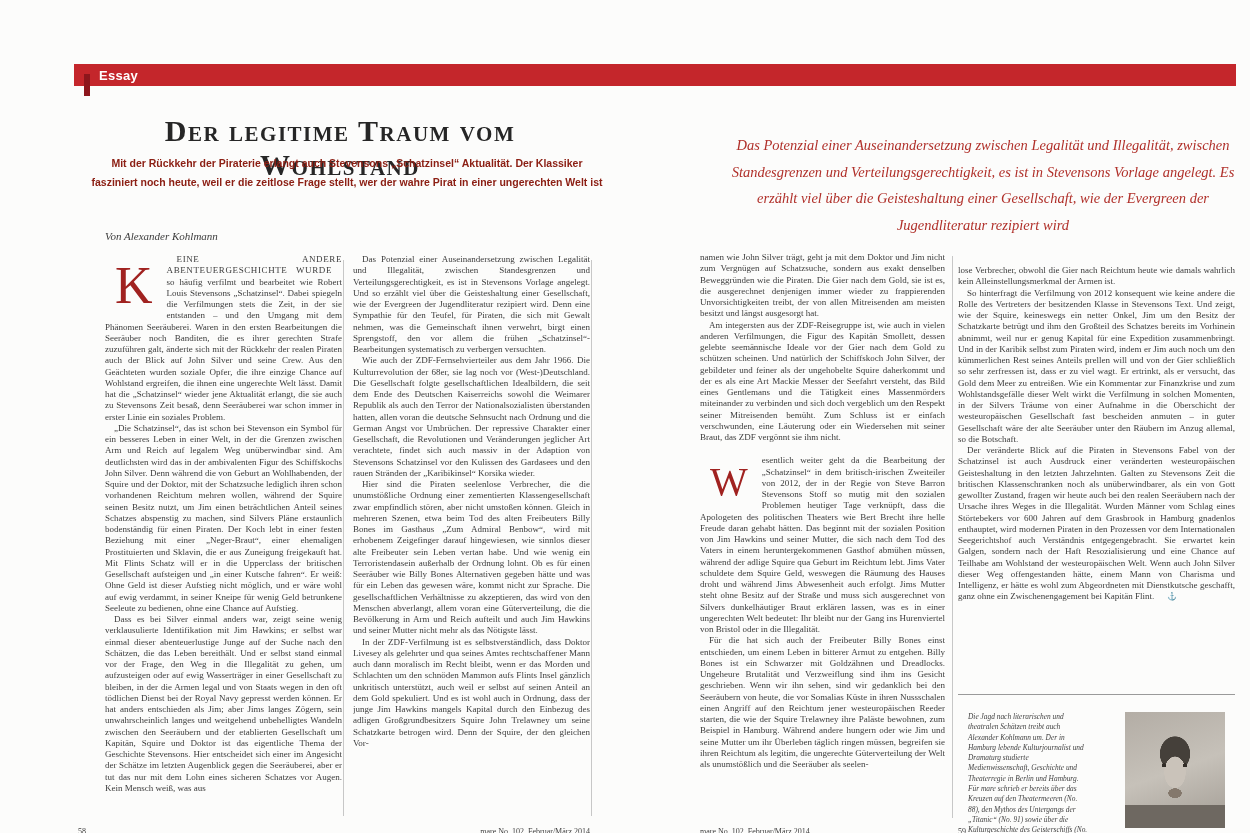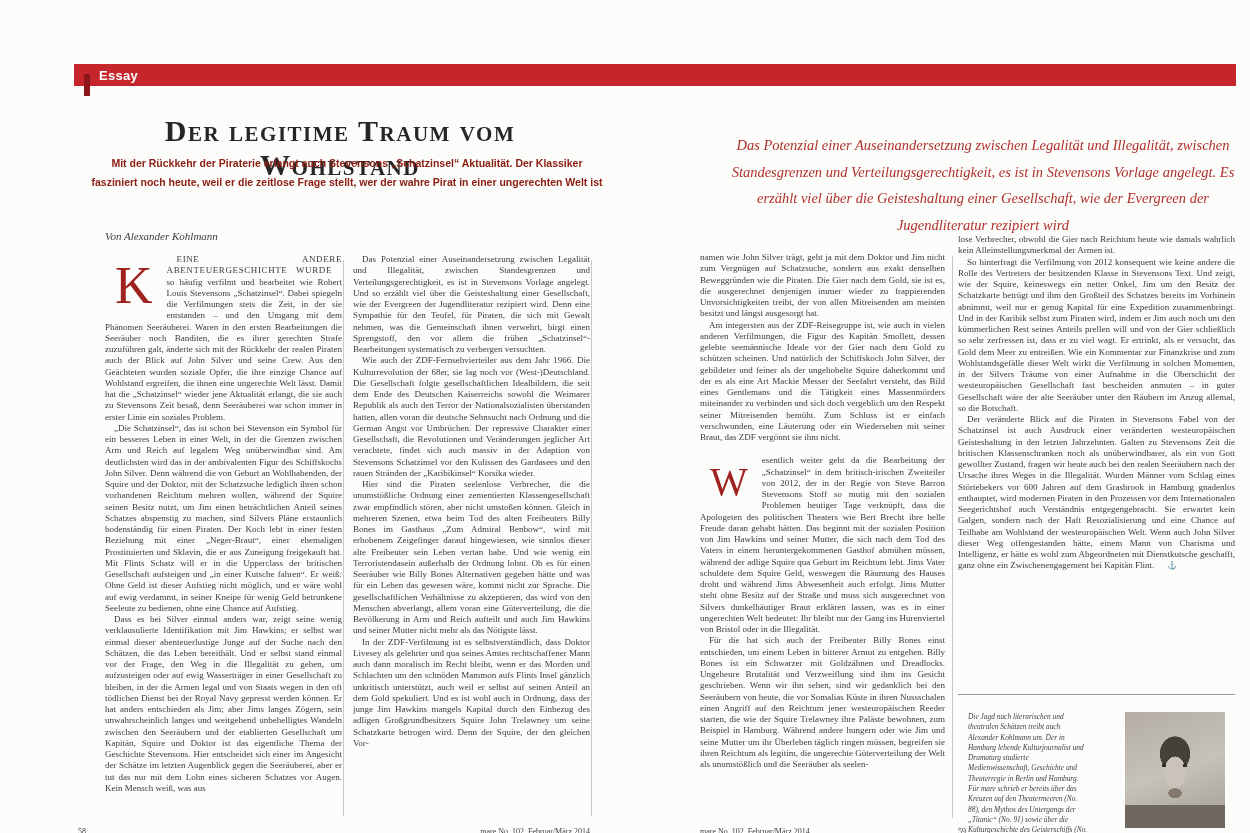--- a/index.html
+++ b/index.html
@@ -25,21 +25,21 @@
 
   
   .col{position:absolute;font-size:9px;line-height:11.25px;text-align:justify;
        overflow:hidden;hyphens:auto;-webkit-hyphens:auto;color:#3c3c3c}
   .col p{margin:0}
   .col p.indent{text-indent:9px}
   .col p.section-gap{margin-top:12px}
   #col1{left:75px;top:224px;width:237px;height:564px}
   #col2{left:323px;top:224px;width:237px;height:564px}
   #col3{left:670px;top:222px;width:245px;height:568px}
-  #col4{left:928px;top:204px;width:277px;height:436px}
+  #col4{left:928px;top:235px;width:277px;height:436px}
 
   .dropcap{float:left;color:#a02220;padding-right:4px;font-family:"Liberation Serif",serif}
   .dc-k{font-size:52px;line-height:44px}
   .dc-w{font-size:40px;line-height:33px}
   .lead-caps{text-transform:uppercase;letter-spacing:.6px}
   .endmark{color:#a02220;font-size:8px;padding-left:3px}
 
   
   .vrule{position:absolute;width:1px;background:#c7c7c7}
   #rule1{left:313px;top:230px;height:556px}

